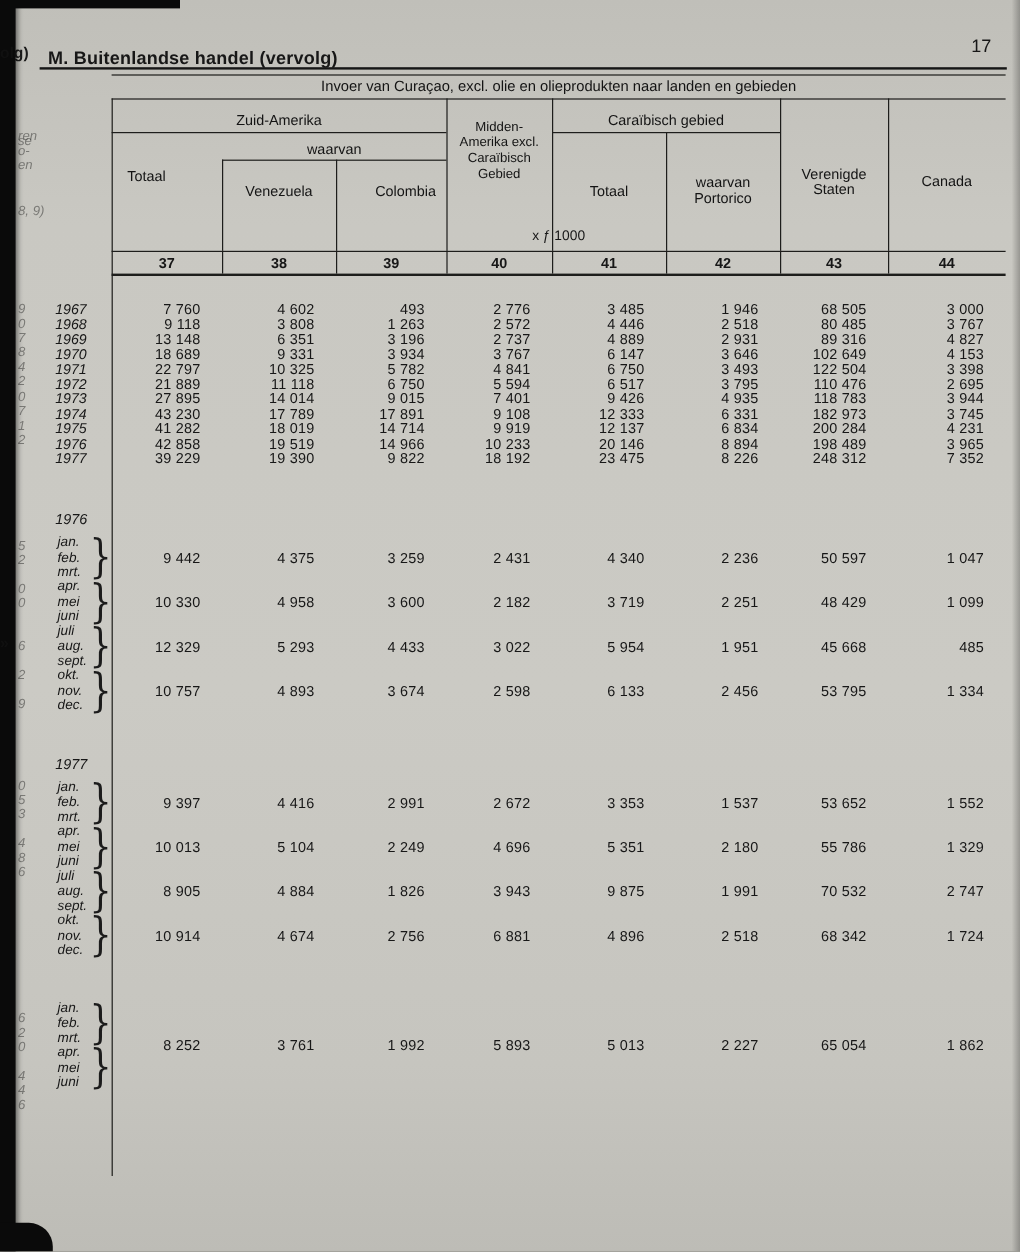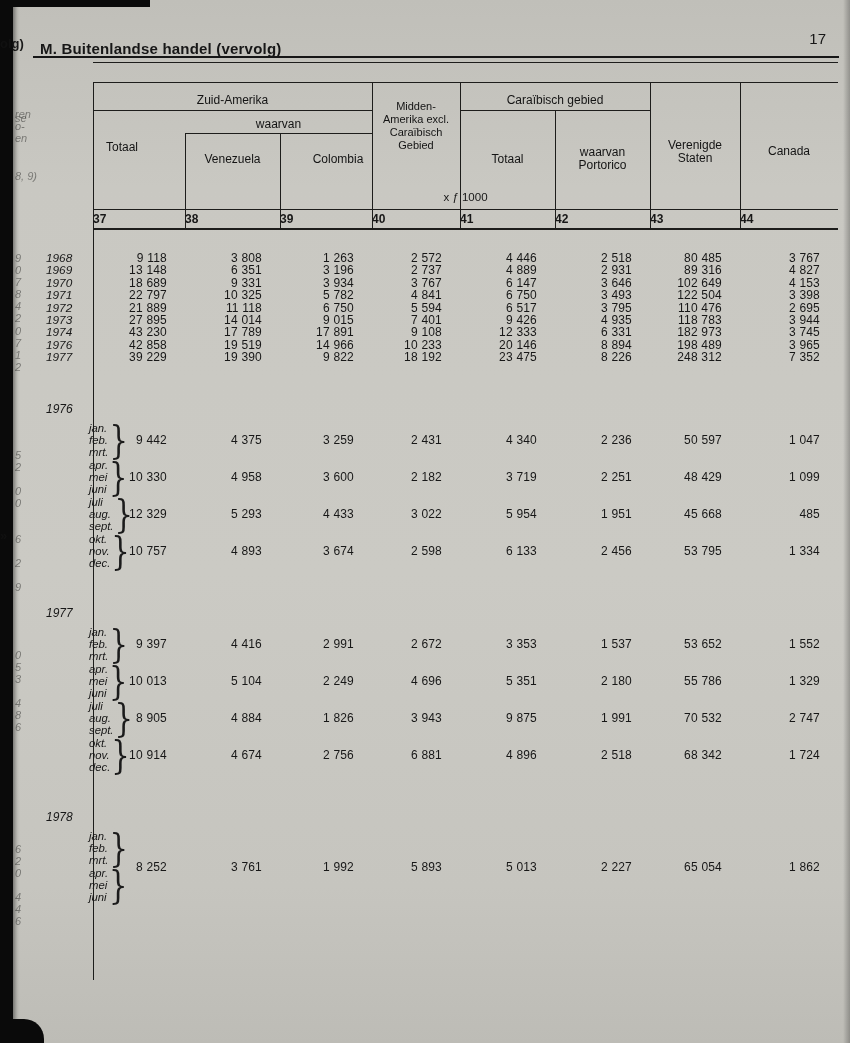--- a/index.html
+++ b/index.html
@@ -29,36 +29,36 @@
   .vline { position:absolute; width:1.2px; background:#1d1d1b; }
 
   
   .th { position:absolute; font-size:12px; text-align:center; line-height:13px; color:#141414; }
   .th.small { font-size:11px; }
 
   .unit-row { position:absolute; left:93px; top:191px; width:745px; text-align:center; font-size:11.5px; }
 
   .colnums { position:absolute; left:93px; top:210px; width:745px; height:19px;
              display:grid; grid-template-columns:92px 95px 92px 88px 95px 95px 90px 98px; }
-  .colnums span { font-weight:bold; font-size:12px; line-height:19px; }
+  .colnums span { text-align:center; font-weight:bold; font-size:12px; line-height:19px; }
 
   
   :root { --cols: 53px 92px 95px 92px 88px 95px 95px 90px 98px; }
   .tbody { position:absolute; left:40px; top:232px; width:798px; }
   #year-rows { margin-top:20px; }
   .trow { display:grid; grid-template-columns:var(--cols); height:12.4px; line-height:12.4px; }
   .rlab { font-style:italic; padding-left:6px; font-size:11.8px; }
   .tcell { text-align:right; padding-right:18px; font-size:12px; letter-spacing:.2px; white-space:nowrap; }
 
   .sec { margin-top:36px; }
   .sec:first-child { margin-top:38px; }
   .sec-year { font-style:italic; font-size:12px; padding-left:6px; margin-bottom:6px; }
   .qgroup { display:grid; grid-template-columns:var(--cols); align-items:center; }
   .qgroup .tcell { display:flex; align-items:center; justify-content:flex-end; }
-  .q-label { display:flex; flex-direction:column;margin-left:41px; }
+  .q-label { display:flex; flex-direction:column; }
   .msub { display:flex; align-items:center; }
   .mcol { display:flex; flex-direction:column; width:32px; margin-left:8px; }
   .mname { font-style:italic; font-size:11.3px; line-height:12.3px; white-space:nowrap; }
   .brace { font-family:"DejaVu Serif", serif; font-size:29px; line-height:37px; transform:scaleY(1.32); color:#1b1b1b; margin-left:1px; font-weight:400; }
 
   
   .footer-band { position:absolute; left:14px; top:993px; width:836px; height:50px; background:#e7e6e0; }
   .footer-text { position:absolute; left:0; top:12px; width:100%; text-align:center; font-size:12.5px; color:#151515; }
   .footer-text b { font-weight:bold; }
 </style>
@@ -108,20 +108,21 @@
       <div class="lart" style="position: absolute; top: 891px;">4</div>
       <div class="lart" style="position: absolute; top: 903px;">4</div>
       <div class="lart" style="position: absolute; top: 915px;">6</div>
     </div>
 
   <div class="hdr-title">M. Buitenlandse handel (vervolg)</div>
   <div class="hdr-page">17</div>
   <div class="hdr-rule"></div>
 
   <div class="hline" style="left:93px;top:62px;width:745px"></div>
+  <div class="th" style="left:93px;top:66px;width:745px;font-size:12.3px">Invoer van Curaçao, excl. olie en olieprodukten naar landen en gebieden</div>
   <div class="hline" style="left:93px;top:82px;width:745px"></div>
 
   <div class="th" style="left:93px;top:94px;width:279px">Zuid-Amerika</div>
   <div class="hline" style="left:93px;top:110px;width:279px"></div>
   <div class="th" style="left:185px;top:118px;width:187px">waarvan</div>
   <div class="hline" style="left:185px;top:133px;width:187px"></div>
   <div class="th" style="left:106px;top:141px;width:70px;text-align:left">Totaal</div>
   <div class="th" style="left:185px;top:153px;width:95px">Venezuela</div>
   <div class="th" style="left:292px;top:153px;width:92px">Colombia</div>
 
@@ -172,20 +173,31 @@
   <div class="vline" style="left:280px;top:209px;height:19px"></div>
   <div class="vline" style="left:372px;top:209px;height:19px"></div>
   <div class="vline" style="left:460px;top:209px;height:19px"></div>
   <div class="vline" style="left:555px;top:209px;height:19px"></div>
   <div class="vline" style="left:650px;top:209px;height:19px"></div>
   <div class="vline" style="left:740px;top:209px;height:19px"></div>
 
   <div class="tbody">
     <div id="year-rows">
         <div class="trow">
+          <div class="rlab">1967</div>
+          <div class="tcell">7 760</div>
+          <div class="tcell">4 602</div>
+          <div class="tcell">493</div>
+          <div class="tcell">2 776</div>
+          <div class="tcell">3 485</div>
+          <div class="tcell">1 946</div>
+          <div class="tcell">68 505</div>
+          <div class="tcell">3 000</div>
+        </div>
+        <div class="trow">
           <div class="rlab">1968</div>
           <div class="tcell">9 118</div>
           <div class="tcell">3 808</div>
           <div class="tcell">1 263</div>
           <div class="tcell">2 572</div>
           <div class="tcell">4 446</div>
           <div class="tcell">2 518</div>
           <div class="tcell">80 485</div>
           <div class="tcell">3 767</div>
         </div>
@@ -249,20 +261,31 @@
           <div class="tcell">43 230</div>
           <div class="tcell">17 789</div>
           <div class="tcell">17 891</div>
           <div class="tcell">9 108</div>
           <div class="tcell">12 333</div>
           <div class="tcell">6 331</div>
           <div class="tcell">182 973</div>
           <div class="tcell">3 745</div>
         </div>
         <div class="trow">
+          <div class="rlab">1975</div>
+          <div class="tcell">41 282</div>
+          <div class="tcell">18 019</div>
+          <div class="tcell">14 714</div>
+          <div class="tcell">9 919</div>
+          <div class="tcell">12 137</div>
+          <div class="tcell">6 834</div>
+          <div class="tcell">200 284</div>
+          <div class="tcell">4 231</div>
+        </div>
+        <div class="trow">
           <div class="rlab">1976</div>
           <div class="tcell">42 858</div>
           <div class="tcell">19 519</div>
           <div class="tcell">14 966</div>
           <div class="tcell">10 233</div>
           <div class="tcell">20 146</div>
           <div class="tcell">8 894</div>
           <div class="tcell">198 489</div>
           <div class="tcell">3 965</div>
         </div>
@@ -439,21 +462,20 @@
             <div class="tcell">4 674</div>
             <div class="tcell">2 756</div>
             <div class="tcell">6 881</div>
             <div class="tcell">4 896</div>
             <div class="tcell">2 518</div>
             <div class="tcell">68 342</div>
             <div class="tcell">1 724</div>
           </div>
         </div>
         <div class="sec">
-          <div class="sec-year">1978</div>
           <div class="qgroup">
             <div class="q-label">
               <div class="msub">
                 <div class="mcol">
                   <div class="mname">jan.</div>
                   <div class="mname">feb.</div>
                   <div class="mname">mrt.</div>
                 </div>
                 <div class="brace">}</div>
               </div>

